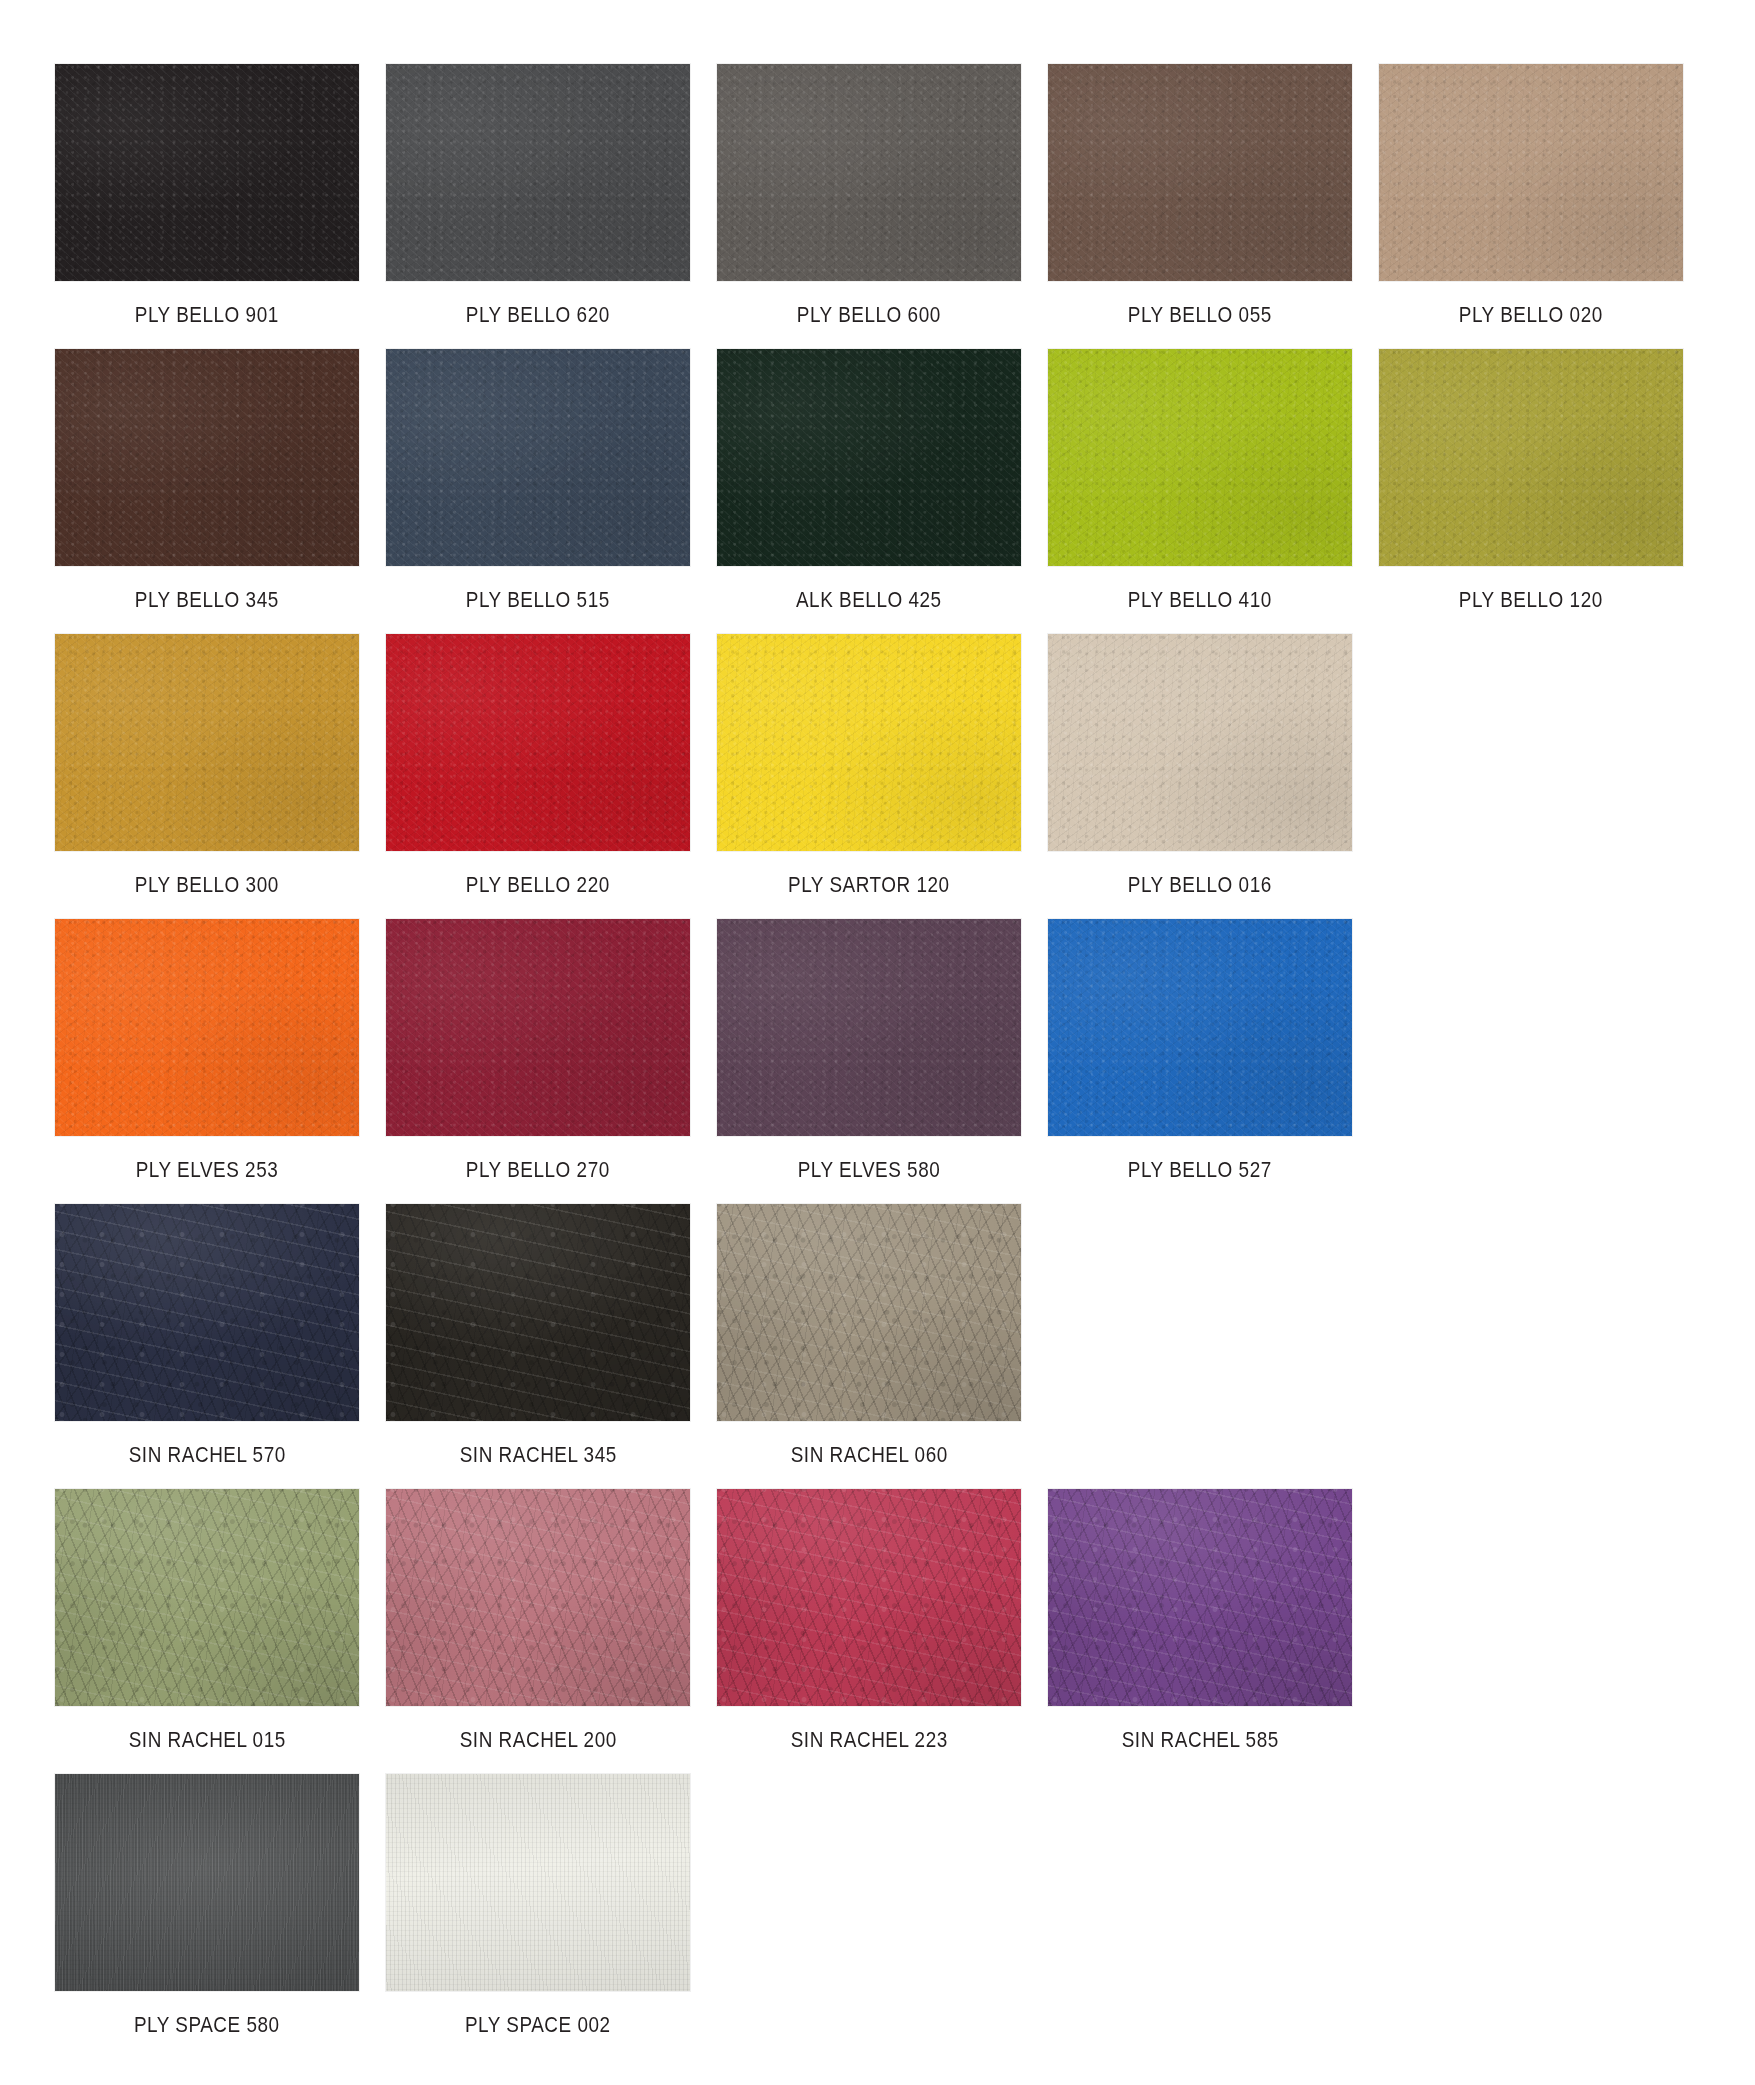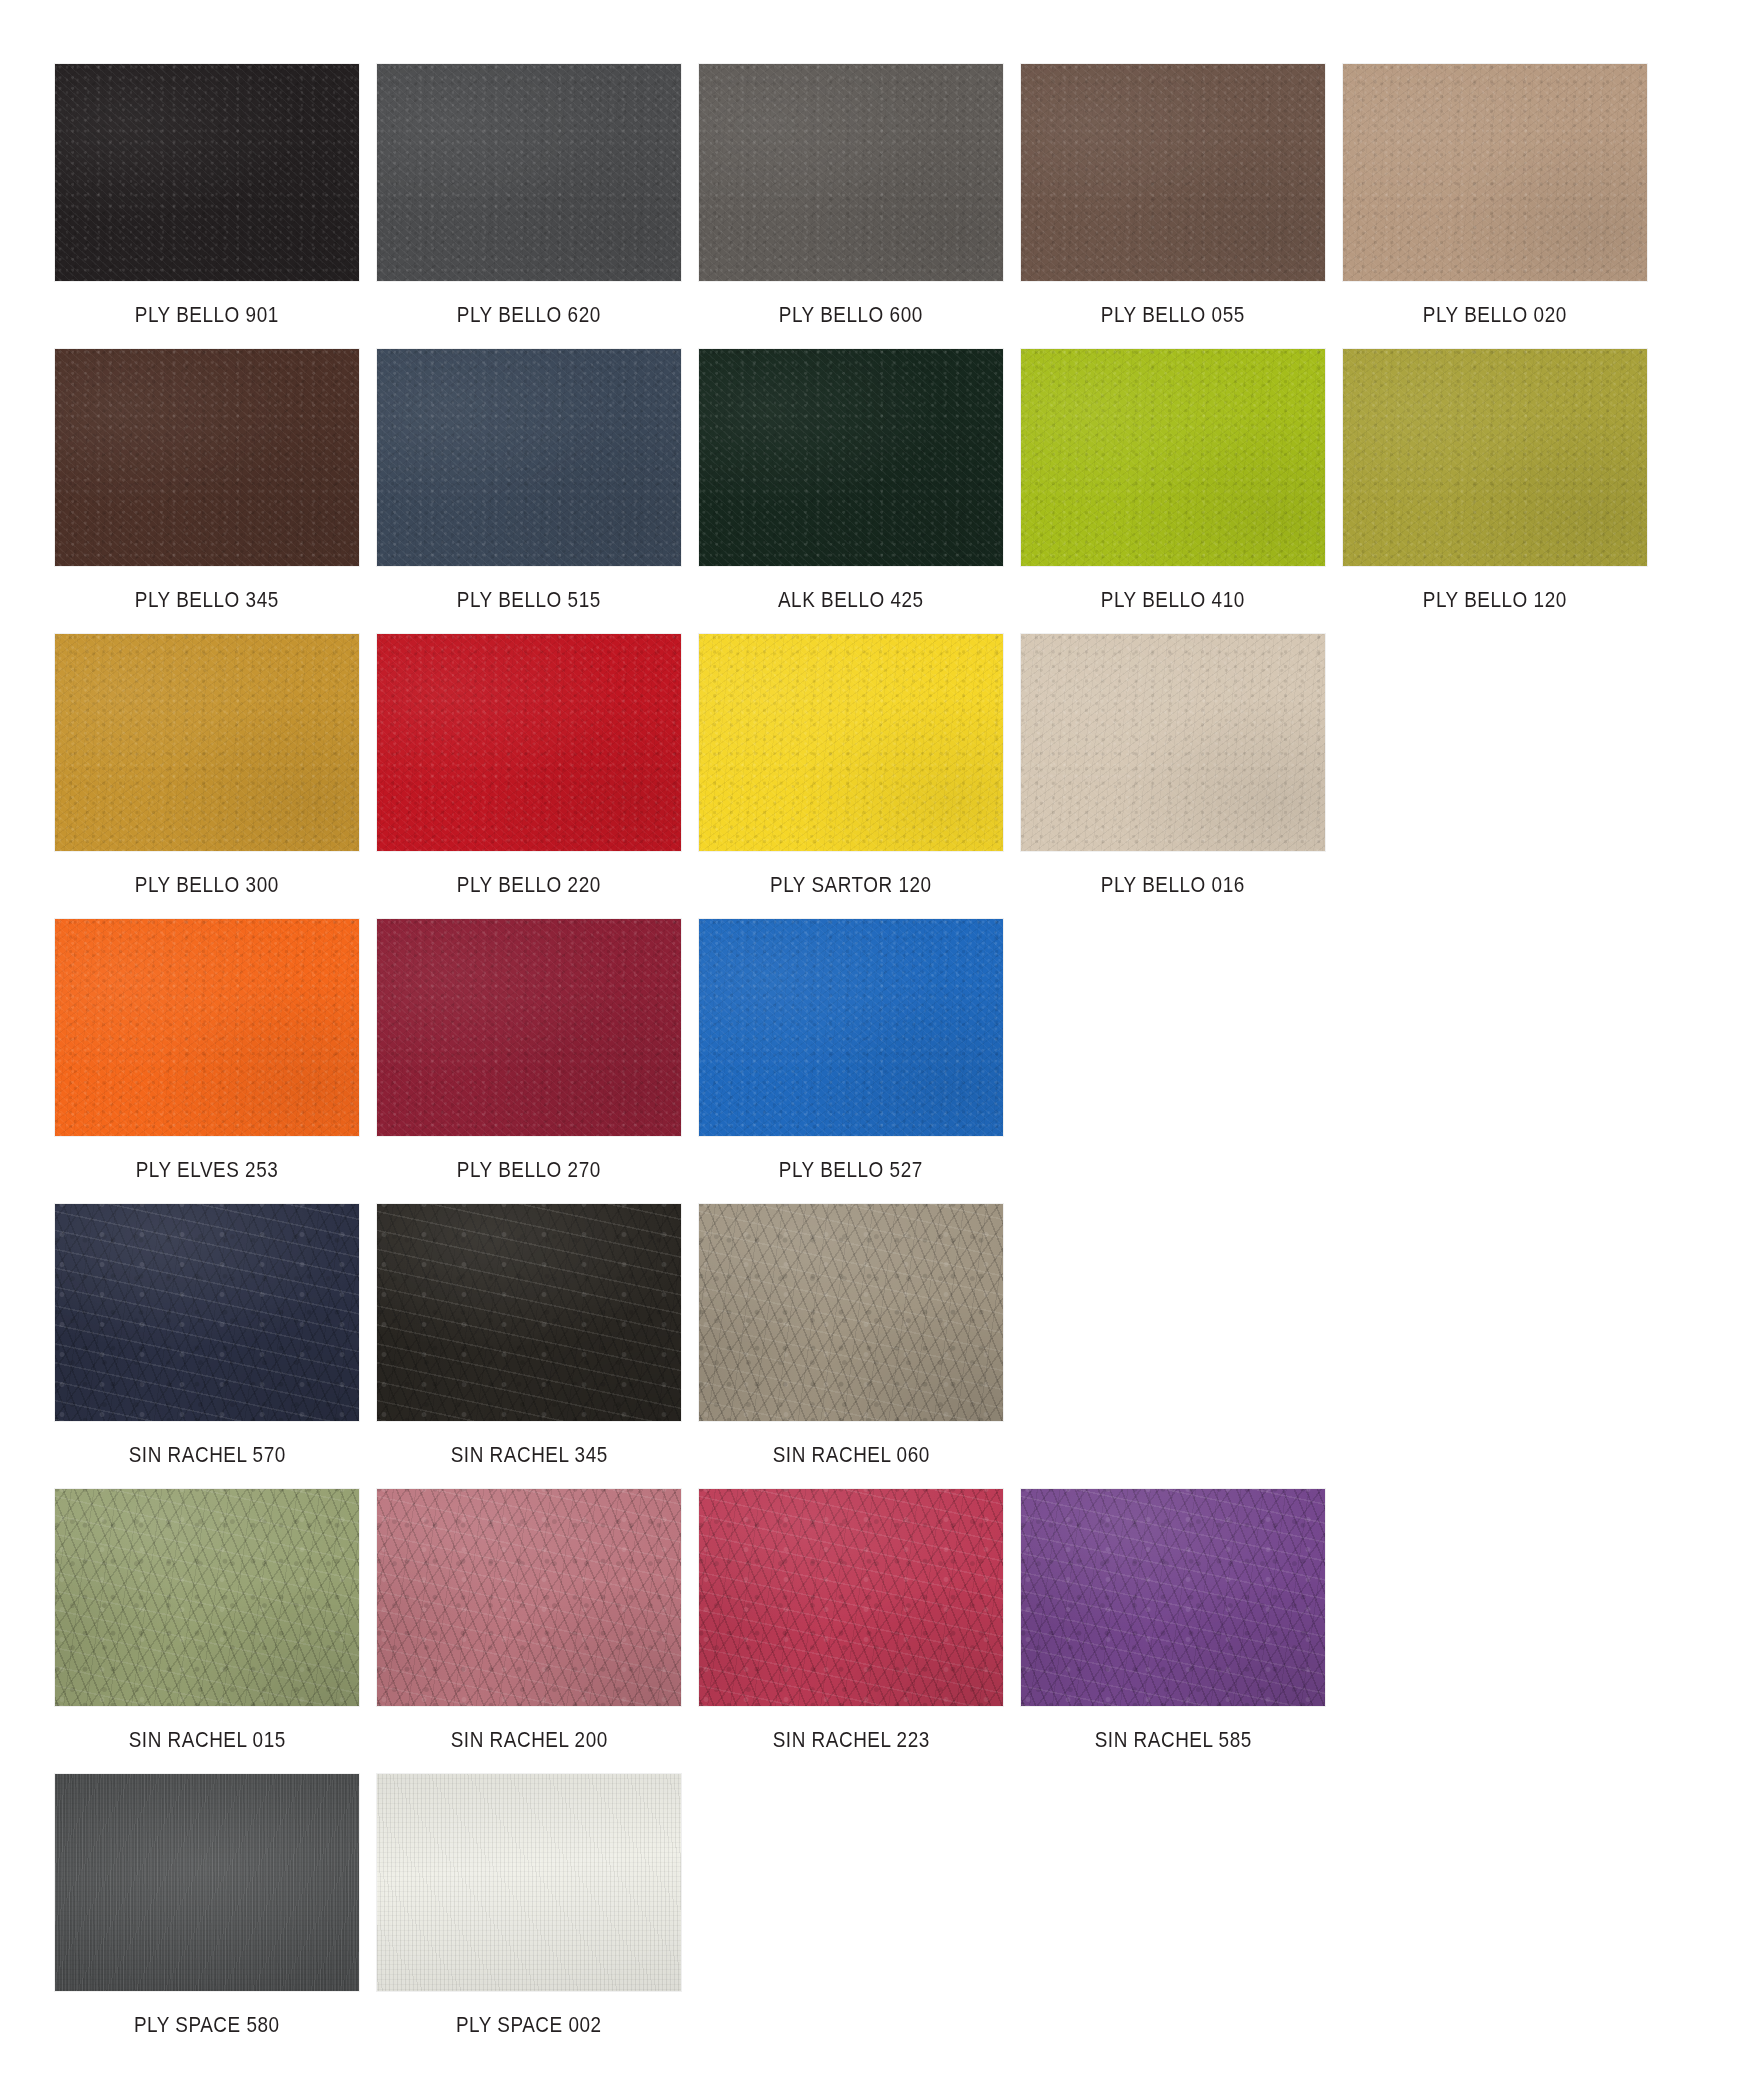--- a/index.html
+++ b/index.html
@@ -25,21 +25,21 @@
   }
 
   .swatch-row {
     display: flex;
     flex-direction: row;
     height: 285px;
   }
 
   .swatch-cell {
     width: 304px;
-    margin-right: 18px;
+    margin-right: 27px;
     display: flex;
     flex-direction: column;
     align-items: center;
   }
 
   .swatch-chip {
     position: relative;
     width: 304px;
     height: 217px;
     overflow: hidden;
@@ -263,20 +263,28 @@
       </div>
       <div class="swatch-cell">
         <div class="swatch-chip tex-grain" style="background-color: rgb(140, 32, 54);">
           <span class="tex"></span>
           <span class="tex2"></span>
           <span class="tex3"></span>
         </div>
         <div class="swatch-label">PLY BELLO 270</div>
       </div>
       <div class="swatch-cell">
+        <div class="swatch-chip tex-grain" style="background-color: rgb(92, 67, 85);">
+          <span class="tex"></span>
+          <span class="tex2"></span>
+          <span class="tex3"></span>
+        </div>
+        <div class="swatch-label">PLY ELVES 580</div>
+      </div>
+      <div class="swatch-cell">
         <div class="swatch-chip tex-grain" style="background-color: rgb(32, 105, 189);">
           <span class="tex"></span>
           <span class="tex2"></span>
           <span class="tex3"></span>
         </div>
         <div class="swatch-label">PLY BELLO 527</div>
       </div>
     </div>
     <div class="swatch-row">
       <div class="swatch-cell">

